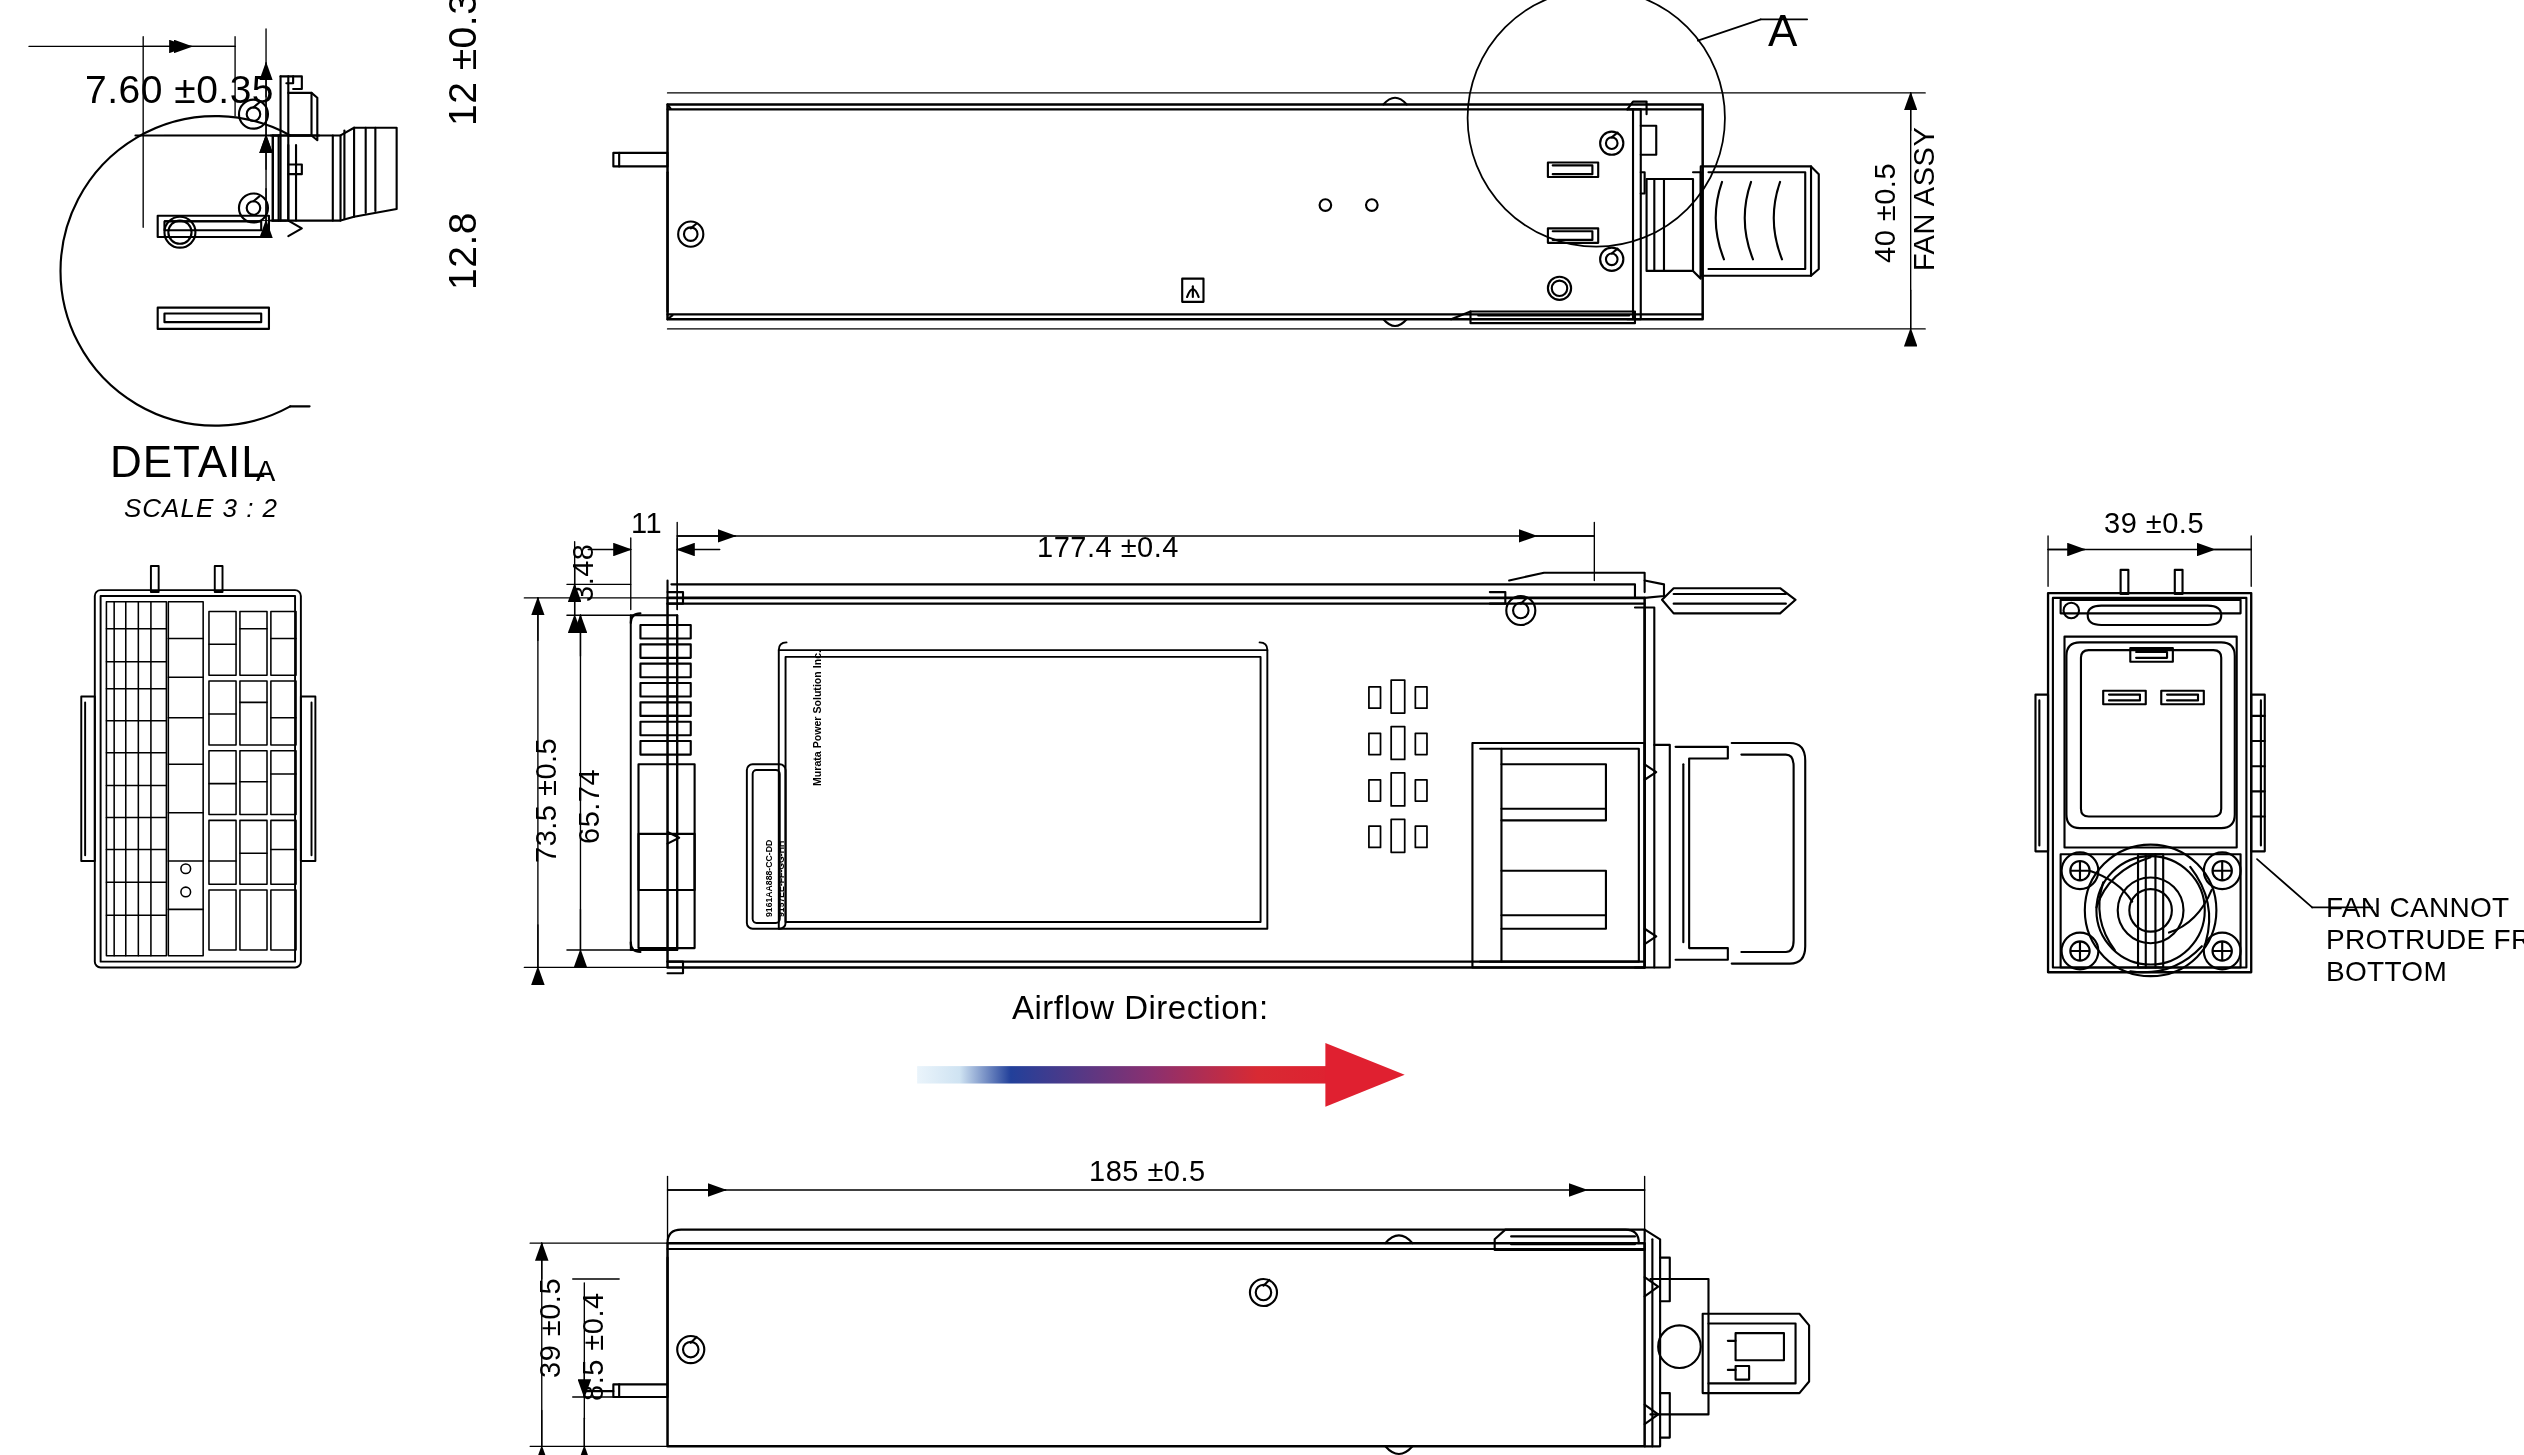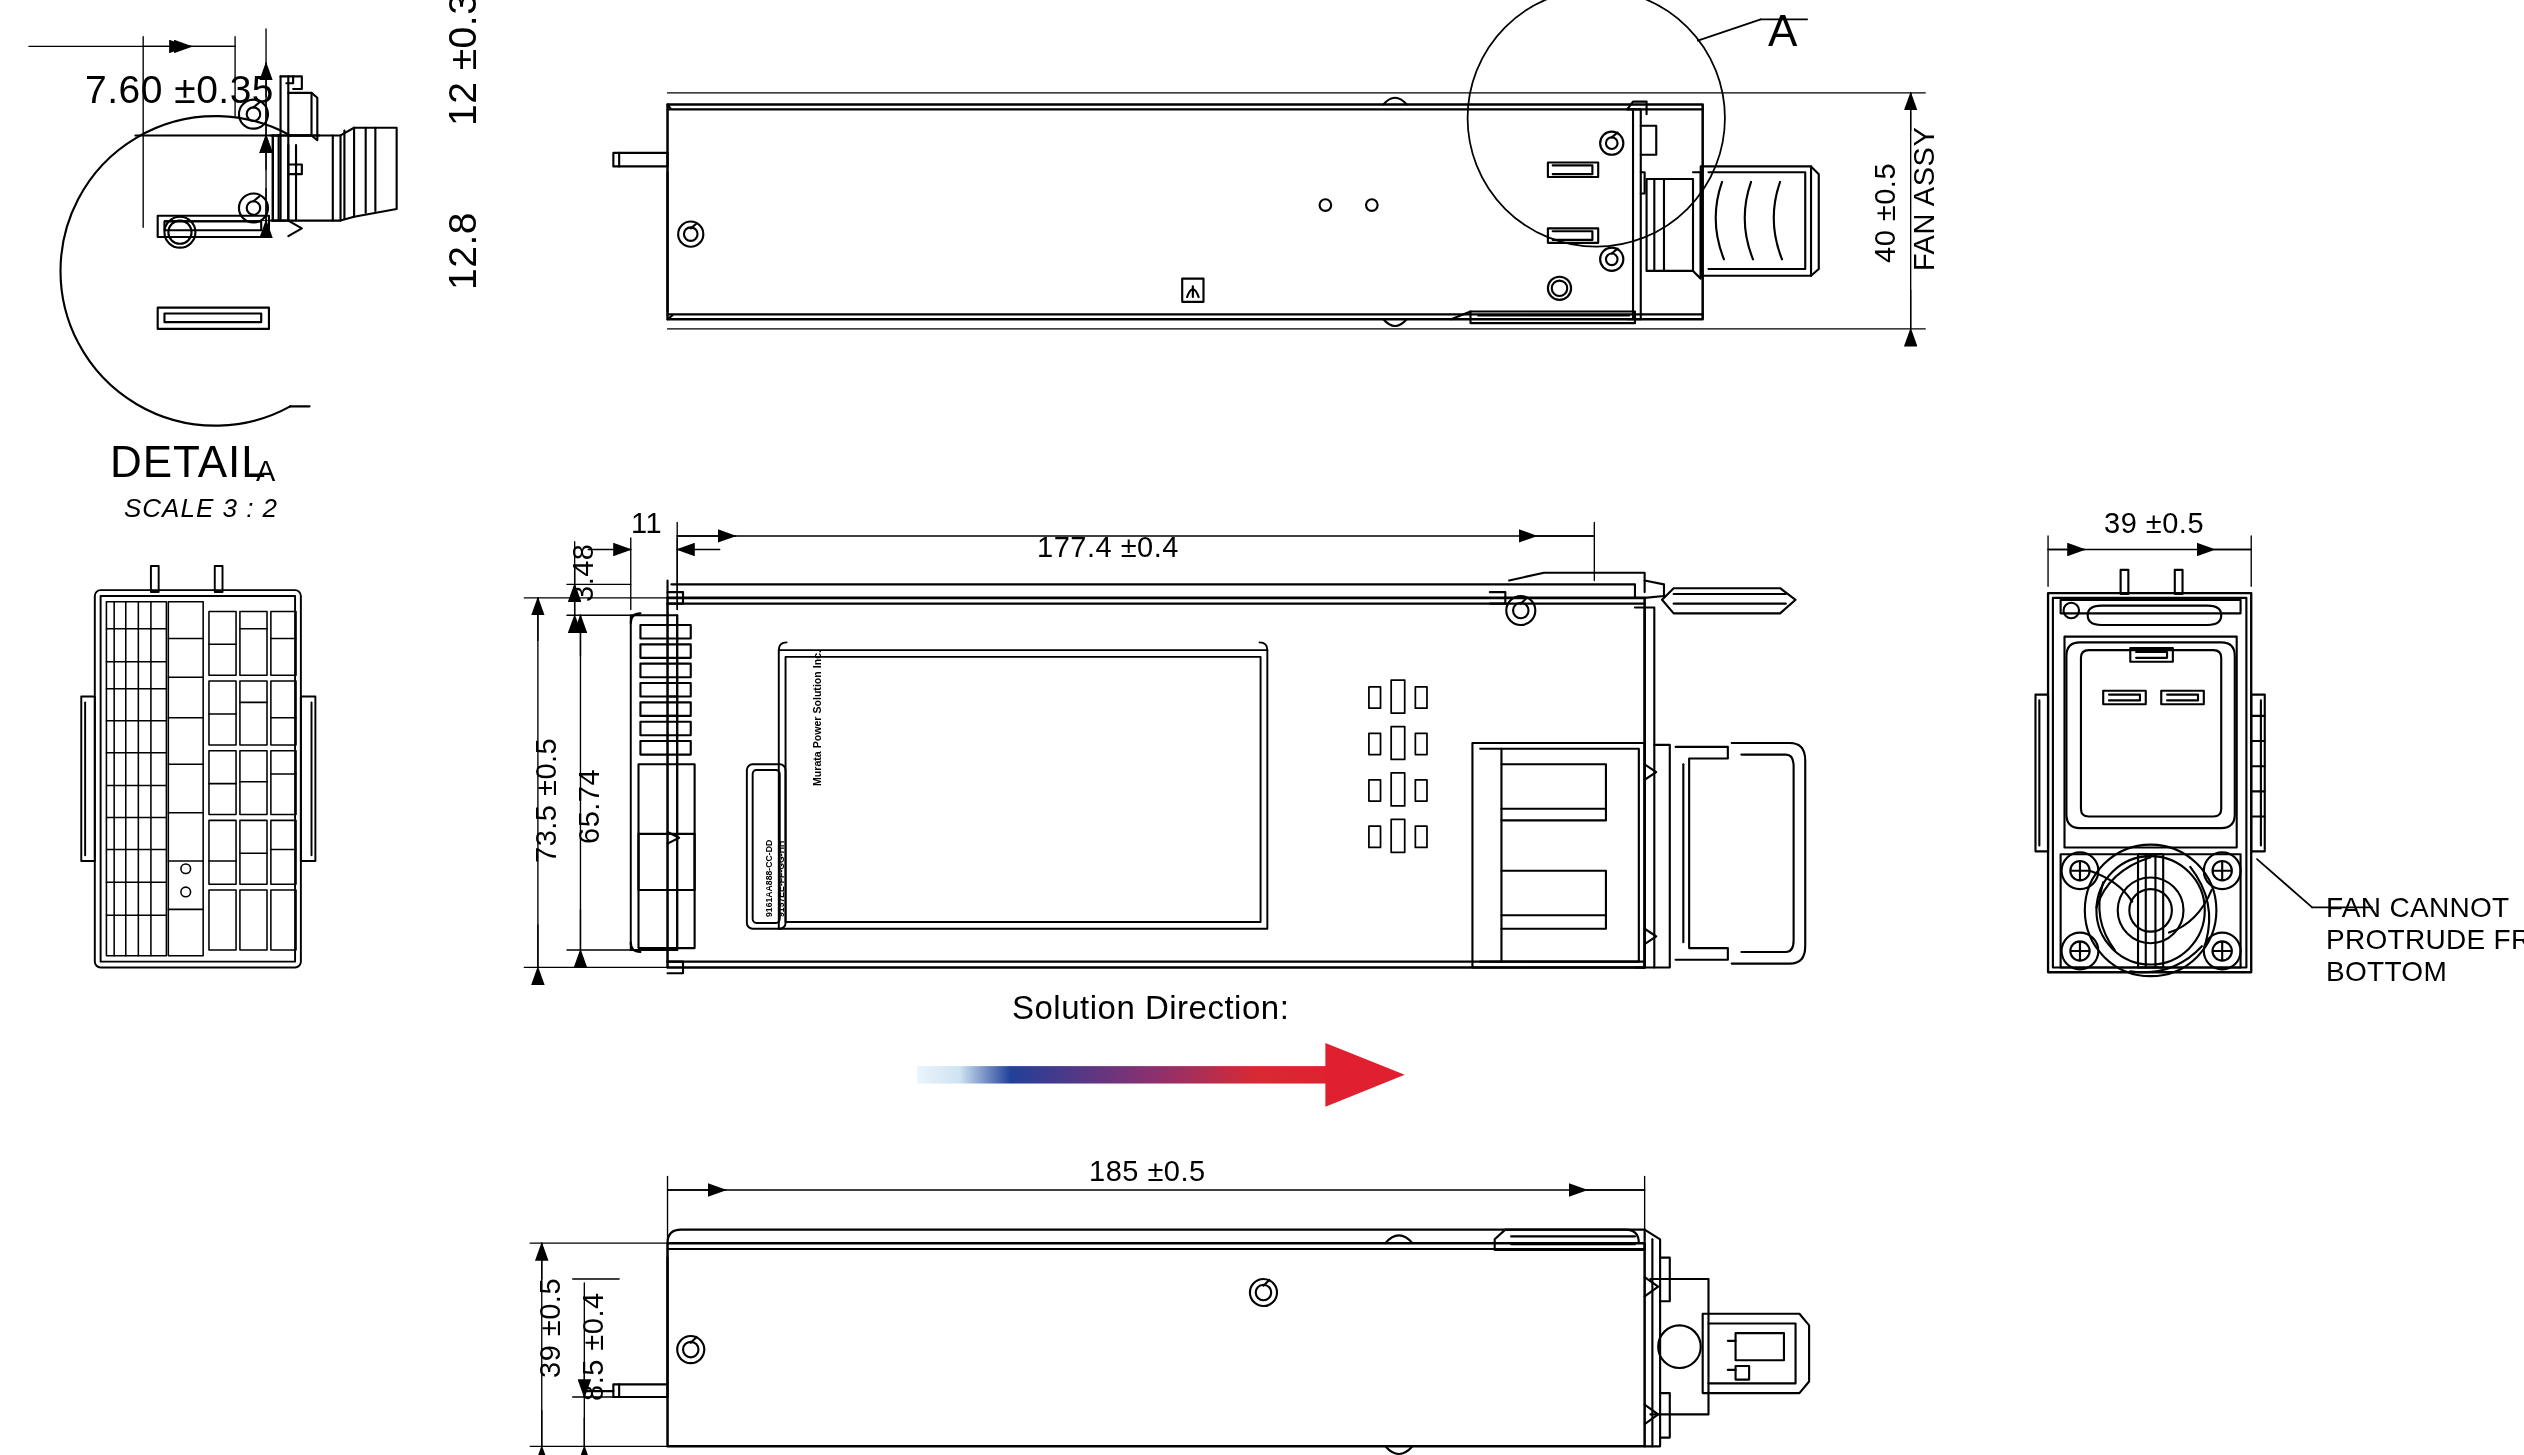--- a/index.html
+++ b/index.html
@@ -493,21 +493,21 @@
 <div class="dimtxt med" style="left:631px;top:507px;">11</div>
 <div class="dimtxt med" style="left:1037px;top:499px;margin-top:32px;">177.4 ±0.4</div>
 <div class="dimtxt med vert" style="left:567px;top:602px;transform:rotate(-90deg);">3.48</div>
 <div class="dimtxt med vert" style="left:530px;top:863px;transform:rotate(-90deg);">73.5 ±0.5</div>
 <div class="dimtxt med vert" style="left:573px;top:844px;transform:rotate(-90deg);">65.74</div>
 
 <div class="lbltxt" style="left:811px;top:786px;transform:rotate(-90deg);font-size:10.6px;">Murata Power Solution Inc.</div>
 <div class="lbltxt" style="left:764px;top:917px;transform:rotate(-90deg);font-size:8.7px;">9161AA888-CC-DD</div>
 <div class="lbltxt" style="left:776px;top:917px;transform:rotate(-90deg);font-size:8.7px;">9157EE-FF-GG-HH</div>
 
-<div class="dimtxt airflow-label" style="left:1012px;top:989px;">Solution Direction:</div>
+<div class="dimtxt airflow-label" style="left:1012px;top:989px;">Airflow Direction:</div>
 
 <div class="dimtxt med" style="left:2104px;top:507px;">39 ±0.5</div>
 <div class="dimtxt note" style="left:2326px;top:892px;">FAN CANNOT</div>
 <div class="dimtxt note" style="left:2326px;top:924px;">PROTRUDE FROM</div>
 <div class="dimtxt note" style="left:2326px;top:956px;text-align:right;">BOTTOM</div>
 
 <div class="dimtxt med" style="left:1089px;top:1155px;">185 ±0.5</div>
 <div class="dimtxt med vert" style="left:534px;top:1378px;transform:rotate(-90deg);">39 ±0.5</div>
 <div class="dimtxt med vert" style="left:577px;top:1401px;transform:rotate(-90deg);">8.5 ±0.4</div>
 

